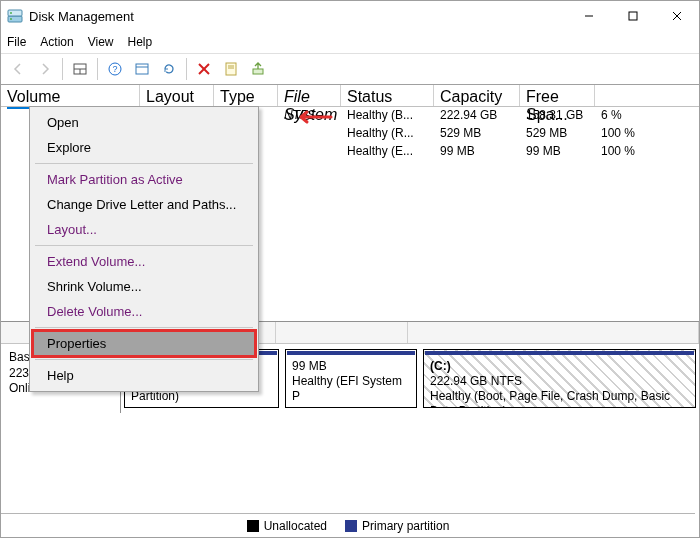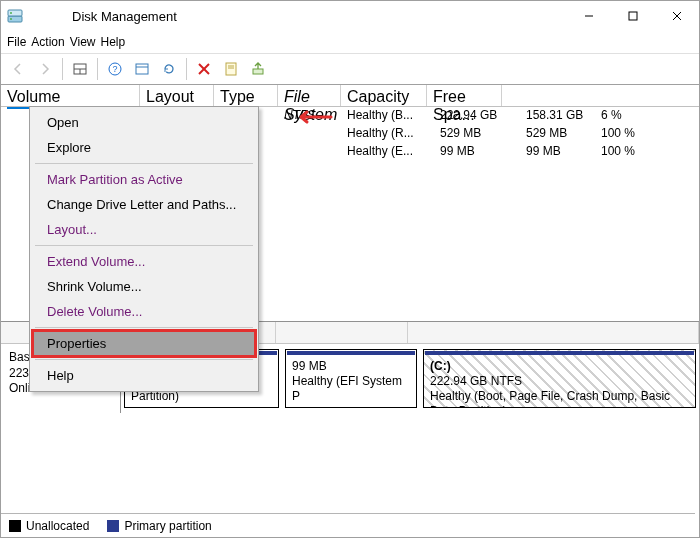--- a/index.html
+++ b/index.html
@@ -15,29 +15,28 @@
     border: 1px solid #9f9f9f;
     position: relative;
   }
   
   .title-bar {
     height: 30px;
     display: flex;
     align-items: center;
     padding: 0 0 0 6px;
     background: #fff;
-    gap: 43px;
   }
   .title-bar .app-icon { width: 16px; height: 16px; margin-right: 6px; display:flex; align-items:center; justify-content:center; }
   .title-bar .title { flex: 1; font-size: 13px; }
   .win-btns { display:flex; }
   .win-btn { width:44px; height:30px; display:flex; align-items:center; justify-content:center; }
   .win-btn svg { width:10px; height:10px; }
   
-  .menu-bar { height: 22px; display:flex; align-items:center; padding:0 6px; gap: 5px; }
+  .menu-bar { height: 22px; display:flex; align-items:center; padding:0 6px; gap: 14px; }
   .menu-bar span { font-size: 12px; }
   
   .toolbar { height: 32px; display:flex; align-items:center; border-top:1px solid #e0e0e0; border-bottom:1px solid #a0a0a0; padding:0 4px; gap:1px; }
   .tb-btn { width:26px; height:26px; display:flex; align-items:center; justify-content:center; border:1px solid transparent;}
   .tb-sep { width:1px; height:22px; background:#ccc; margin:0 3px;}
   .tb-btn.disabled { opacity:.35;}
   
   .col-headers { height:22px; display:flex; border-bottom:1px solid #c0c0c0; background:#fff;}
   .col-headers .col { border-right:1px solid #d0d0d0; padding:3px 6px; font-size:16px; }
   .col.active { color:#000; }
@@ -70,21 +69,21 @@
   .disk-row { display:flex; height:70px; border-bottom:1px solid #b0b0b0;}
   .disk-info { width:120px; border-right:1px solid #909090; padding:6px 8px; font-size:12px; line-height:1.3;}
   .part { border:1px solid #000; margin:5px 3px 5px 3px; padding:4px 6px; font-size:12px; line-height:1.25; position:relative; overflow:hidden;}
   .part .stripe { position:absolute; left:1px; right:1px; top:1px; height:4px; background:#2a3b8f;}
   .part.hatched {
     background-image: repeating-linear-gradient(45deg, #fff 0 6px, #d0d0d0 6px 8px);
   }
   .part .content { position:relative; z-index:2; margin-top:5px; }
   .blank-area { position:absolute; left:0; top:412px; right:0; bottom:30px; background:#fff;}
   
-  .legend { position:absolute; left:0; bottom:0; right:4px; height:24px; border-top:1px solid #b5b5b5; display:flex; align-items:center; padding:0 8px; gap:18px; font-size:12px;}
+  .legend { position:absolute; left:0; bottom:0; right:4px; height:24px; border-top:1px solid #b5b5b5; display:flex; align-items:center; padding:0 8px; gap:18px; font-size:12px;justify-content:center;}
   .swatch { display:inline-block; width:12px; height:12px; vertical-align:middle; margin-right:5px;}
   
   .w-vol {width:139px;}
   .w-lay {width:74px;}
   .w-typ {width:64px;}
   .w-fs  {width:63px;font-style:italic;}
   .w-st  {width:93px;}
   .w-cap {width:86px;}
   .w-fr  {width:75px;}
   .w-pct {width:100px;}
@@ -187,20 +186,21 @@
         <path d="M7 1 L7 7 M4 4 L7 1 L10 4" fill="none" stroke="#6ca042" stroke-width="1.3"></path>
       </svg>
     </div>
 </div>
 
 <div class="col-headers">
   <div class="col w-vol active">Volume</div>
   <div class="col w-lay">Layout</div>
   <div class="col w-typ">Type</div>
   <div class="col w-fs">File System</div>
+  <div class="col w-st">Status</div>
   <div class="col w-cap">Capacity</div>
   <div class="col w-fr">Free Spa...</div>
 </div>
 
 <div class="rows">
   <div class="row">
     <div class="cell w-vol"></div>
       <div class="cell w-lay"></div>
       <div class="cell w-typ"></div>
     <div class="cell w-fs">NTFS</div>

